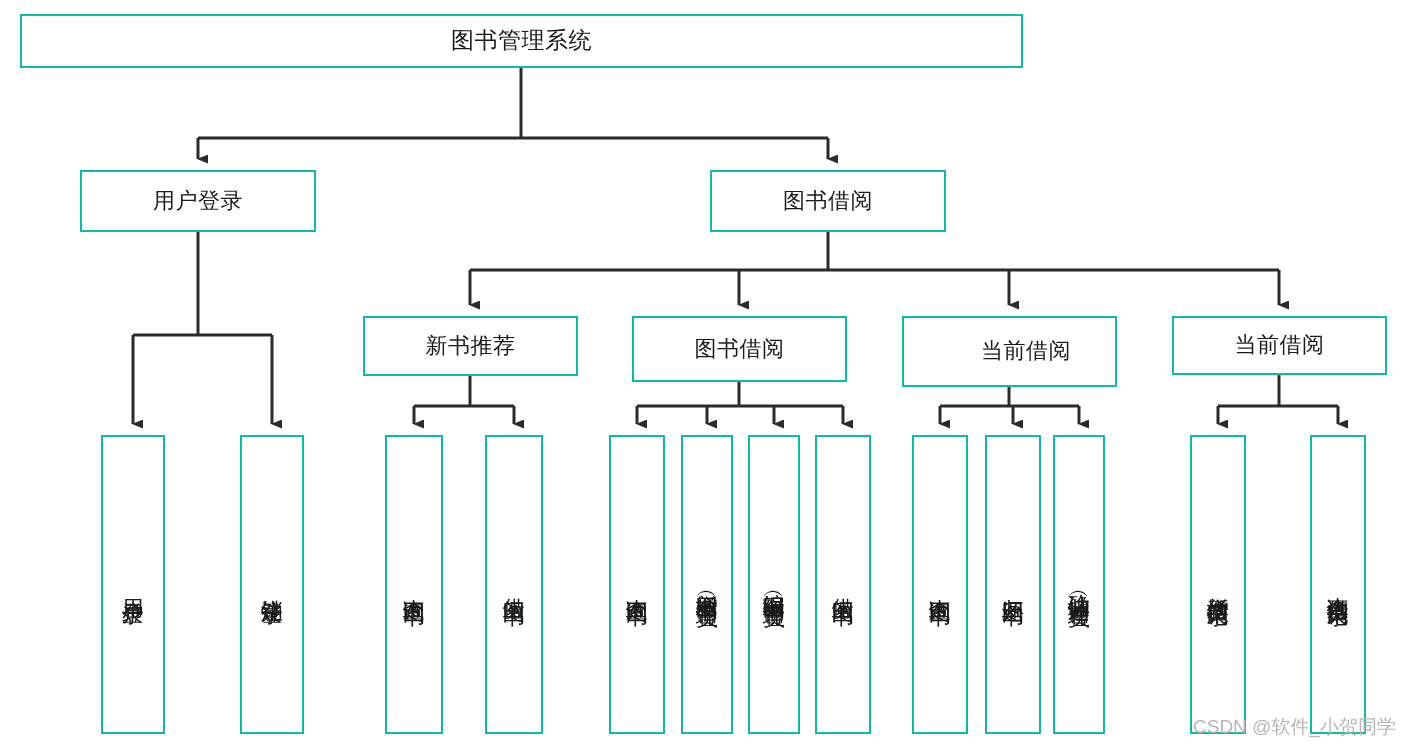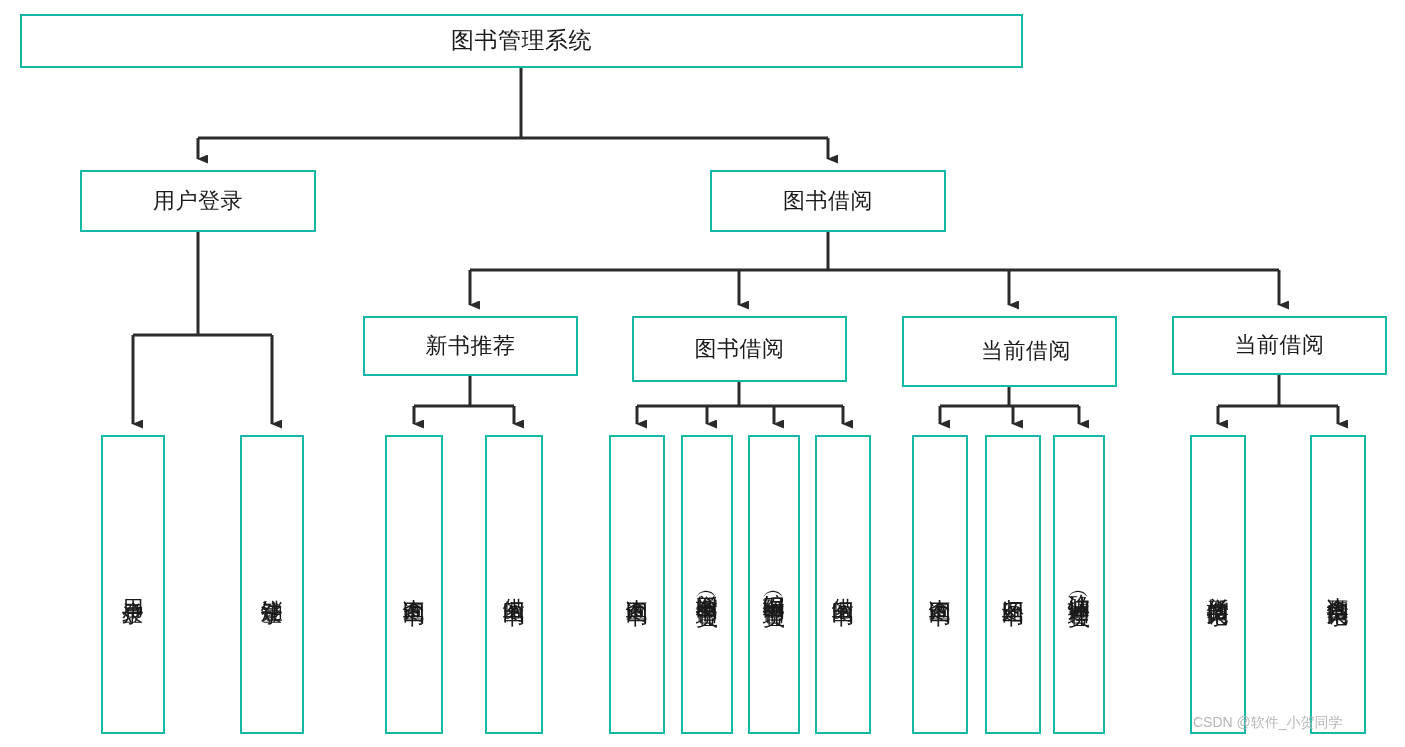--- a/index.html
+++ b/index.html
@@ -52,21 +52,21 @@
     text-orientation: upright;
     font-size: 22px;
     line-height: 1.25;
     letter-spacing: 2px;
     white-space: normal;
     max-height: 100%;
   }
   .node.root .label { font-size: 23px; }
   .watermark {
     position: absolute;
-    font-size: 14px;
+    font-size: 19px;
     color: #b6b6b6;
     white-space: nowrap;
     z-index: 5;
     pointer-events: none;
   }
 </style>
 </head>
 <body>
 
 <div id="canvas">

